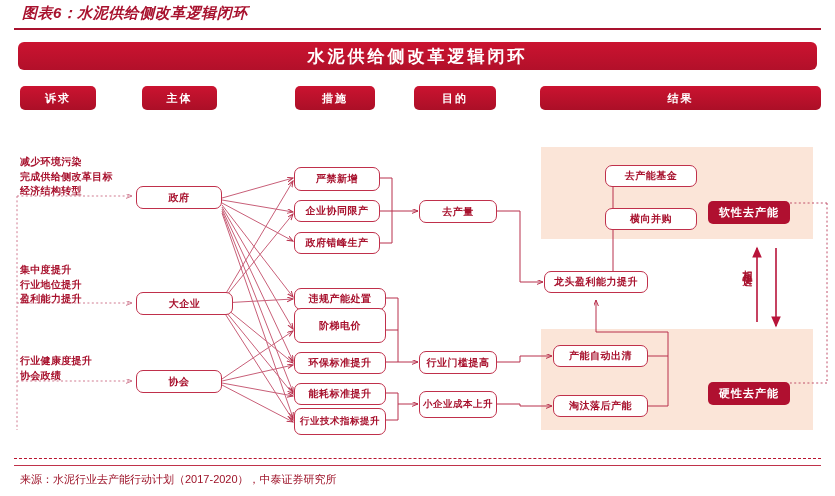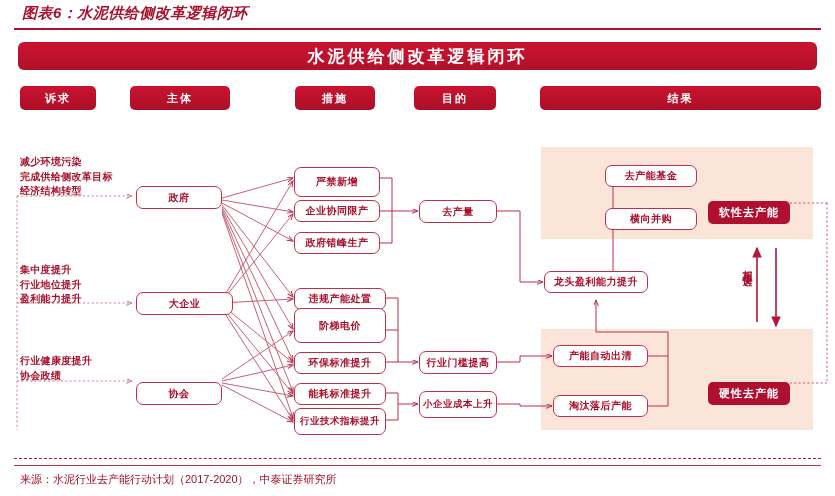--- a/index.html
+++ b/index.html
@@ -102,21 +102,21 @@
 <div id="root">
 
   <div class="fig-title">图表6：水泥供给侧改革逻辑闭环</div>
   <div class="title-rule"></div>
 
   <div class="banner">
     <span class="banner-text">水泥供给侧改革逻辑闭环</span>
   </div>
 
   <div class="cat" style="left:20px;width:76px;">诉求</div>
-  <div class="cat" style="left:130px;width:100px;">主体</div>
+  <div class="cat" style="left:142px;width:75px;">主体</div>
   <div class="cat" style="left:295px;width:80px;">措施</div>
   <div class="cat" style="left:414px;width:82px;">目的</div>
   <div class="cat" style="left:540px;width:281px;">结果</div>
 
   <div class="panel" style="left:541px;top:147px;width:272px;height:92px;"></div>
   <div class="panel" style="left:541px;top:329px;width:272px;height:101px;"></div>
 
   <svg class="wires" viewBox="0 0 835 496">
     <defs>
       <marker id="ah" markerWidth="7" markerHeight="7" refX="6" refY="2.4" orient="auto">
@@ -200,23 +200,23 @@
 完成供给侧改革目标
 经济结构转型</div>
   <div class="sidetext" style="left:20px;top:263px;">集中度提升
 行业地位提升
 盈利能力提升</div>
   <div class="sidetext" style="left:20px;top:354px;">行业健康度提升
 协会政绩</div>
 
   <div class="node" style="left:136px;top:186px;width:86px;height:23px;">政府</div>
   <div class="node" style="left:136px;top:292px;width:97px;height:23px;">大企业</div>
-  <div class="node" style="left:136px;top:370px;width:86px;height:23px;margin-top:12px;">协会</div>
-
-  <div class="node" style="left:294px;top:167px;width:86px;height:30px;">严禁新增</div>
+  <div class="node" style="left:136px;top:370px;width:86px;height:23px;">协会</div>
+
+  <div class="node" style="left:294px;top:167px;width:86px;height:24px;">严禁新增</div>
   <div class="node" style="left:294px;top:200px;width:86px;height:22px;">企业协同限产</div>
   <div class="node" style="left:294px;top:232px;width:86px;height:22px;">政府错峰生产</div>
 
   <div class="node" style="left:294px;top:288px;width:92px;height:22px;">违规产能处置</div>
   <div class="node" style="left:294px;top:308px;width:92px;height:35px;">阶梯电价</div>
   <div class="node" style="left:294px;top:352px;width:92px;height:22px;">环保标准提升</div>
   <div class="node" style="left:294px;top:383px;width:92px;height:22px;">能耗标准提升</div>
   <div class="node" style="left:294px;top:408px;width:92px;height:27px;font-size:9.5px;">行业技术指标提升</div>
 
   <div class="node" style="left:419px;top:200px;width:78px;height:23px;">去产量</div>

